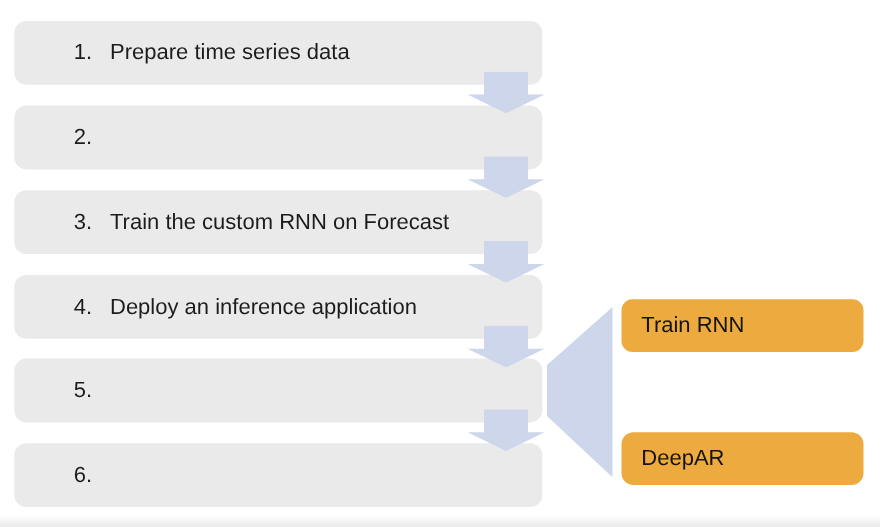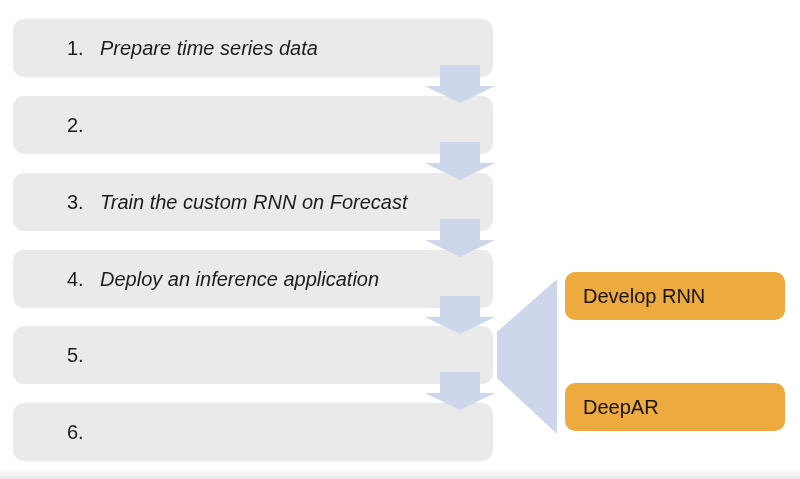--- a/index.html
+++ b/index.html
@@ -24,21 +24,21 @@
     align-items: center;
     font-size: 20px;
     color: #1c1c1c;
     z-index: 1;
   }
   .step-box .num {
     margin-left: 54px;
     width: 33px;
     flex-shrink: 0;
   }
-  .step-box .label { white-space: nowrap; font-style: italic; }
+  .step-box .label { white-space: nowrap; }
   .step-1 { top: 19px; }
   .step-2 { top: 96px; }
   .step-3 { top: 173px; }
   .step-4 { top: 250px; }
   .step-5 { top: 326px; }
   .step-6 { top: 403px; }
 
   .down-arrow {
     position: absolute;
     left: 425px;
@@ -68,21 +68,21 @@
     border-radius: 10px;
     display: flex;
     align-items: center;
     padding-left: 18px;
     box-sizing: border-box;
     font-size: 20px;
     color: #141414;
     z-index: 1;
   }
   .output-1 { top: 272px; }
-  .output-2 { top: 383px; }
+  .output-2 { top: 393px; border-radius: 11px; }
 
   .bottom-strip {
     position: absolute;
     left: 0; right: 0; bottom: 0;
     height: 9px;
     background: linear-gradient(to bottom, #fbfbfb, #e9e9e9);
     z-index: 0;
   }
 </style>
 </head>
@@ -116,21 +116,21 @@
   <div class="down-arrow arrow-2"></div>
   <div class="down-arrow arrow-3"></div>
   <div class="down-arrow arrow-4"></div>
   <div class="down-arrow arrow-5"></div>
 
   <svg class="merge-arrow" viewBox="0 0 60 155" aria-hidden="true">
     <polygon points="60,0 0,53 0,99 60,155" fill="#cdd6ea"></polygon>
   </svg>
 
   <div class="output-box output-1">
-    <span class="label">Develop RNN</span>
+    <span class="label">Train RNN</span>
   </div>
   <div class="output-box output-2">
     <span class="label">DeepAR</span>
   </div>
 
   <div class="bottom-strip"></div>
 
 </div>
 
 </body></html>

